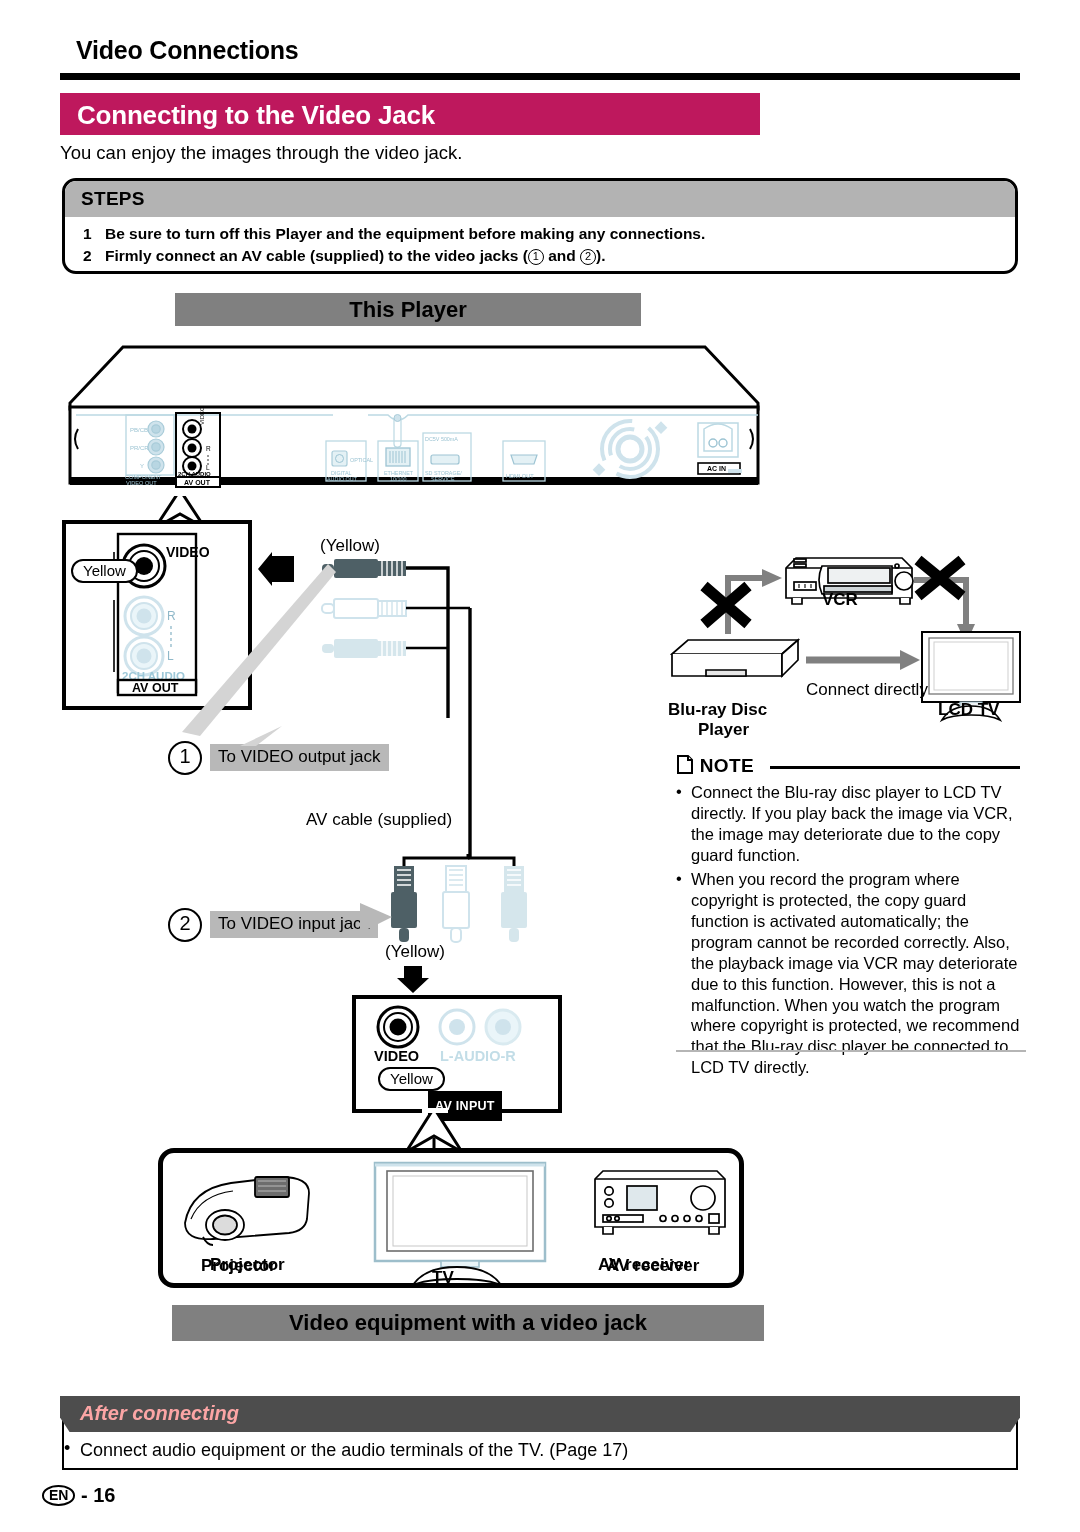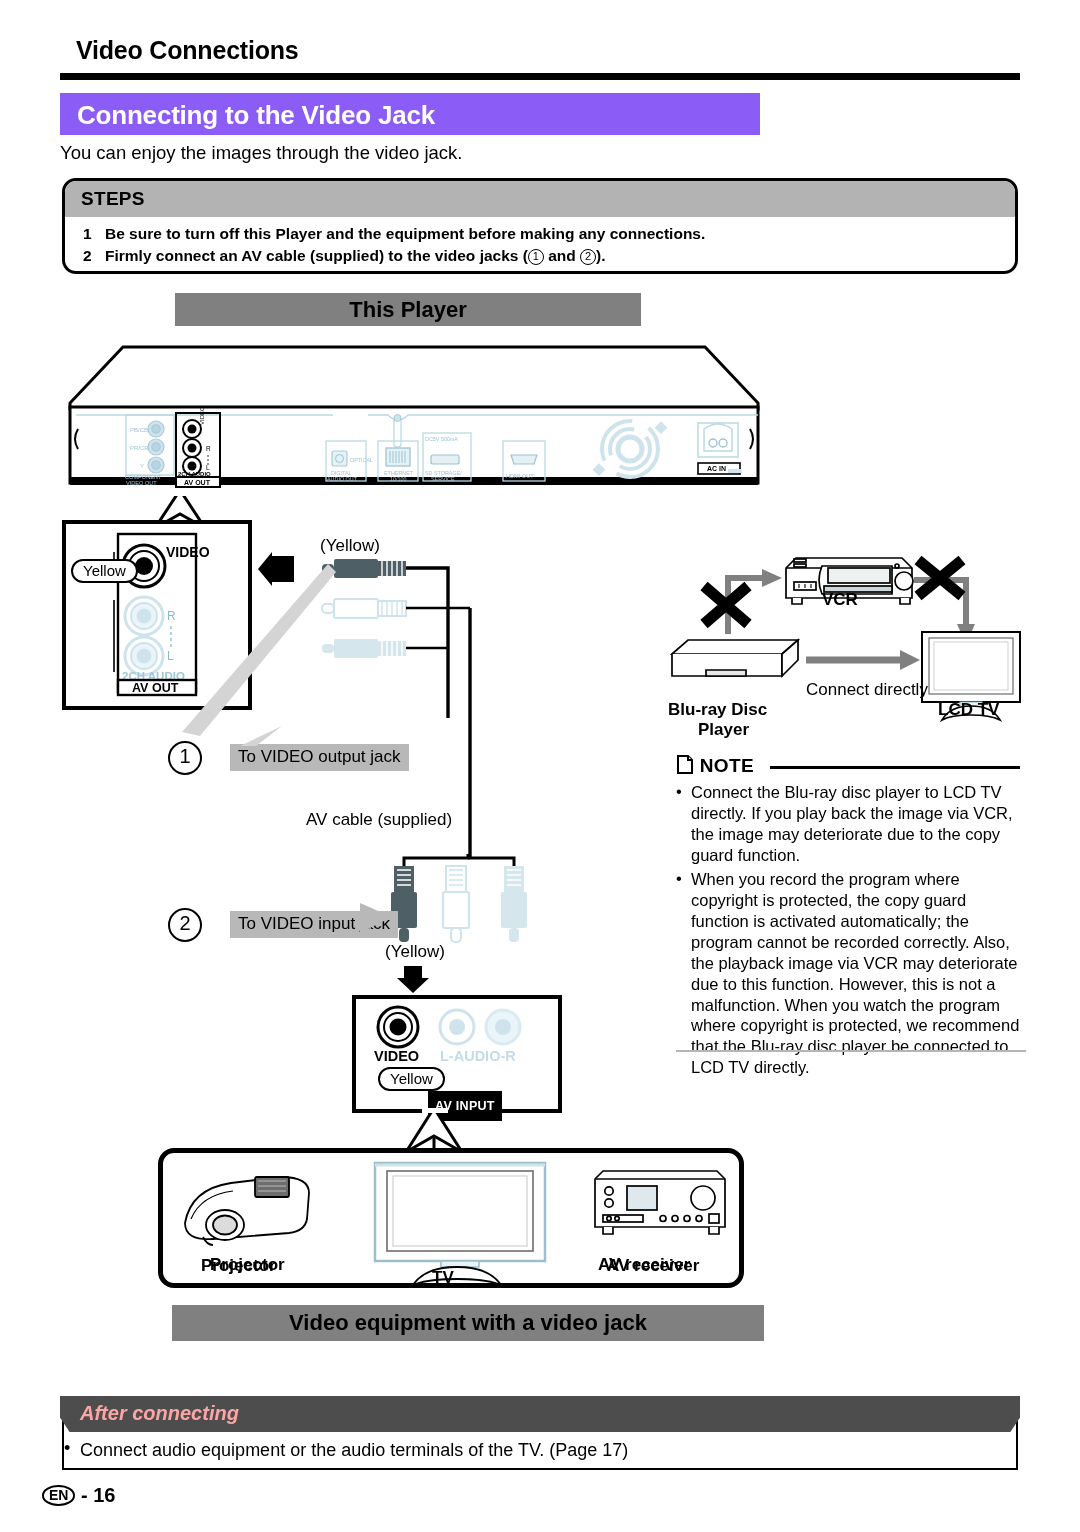--- a/index.html
+++ b/index.html
@@ -3,21 +3,21 @@
 <meta charset="utf-8">
 <style>
   html,body{margin:0;padding:0;background:#ffffff;}
   body{width:1080px;height:1532px;position:relative;overflow:hidden;
        font-family:"Liberation Sans",sans-serif;color:#000;}
   .pg{position:absolute;inset:0;}
 
   
   .sec-title{position:absolute;left:76px;top:36px;font-size:25px;font-weight:bold;letter-spacing:-0.2px;}
   .rule{position:absolute;left:60px;top:73px;width:960px;height:7px;background:#000;}
-  .title-bar{position:absolute;left:60px;top:93px;width:700px;height:42px;background:#8b5cf6;}
+  .title-bar{position:absolute;left:60px;top:93px;width:700px;height:42px;background:#be185d;}
   .title-bar span{position:absolute;left:17px;top:7px;color:#fff;font-size:26px;font-weight:bold;letter-spacing:-0.2px;}
   .intro{position:absolute;left:60px;top:142px;font-size:18.5px;}
 
   
   .steps{position:absolute;left:62px;top:178px;width:956px;height:96px;
          border:3px solid #000;border-radius:14px;background:#fff;box-sizing:border-box;overflow:hidden;}
   .steps-hd{position:absolute;left:0;top:0;width:100%;height:36px;background:#b3b3b3;
             border-radius:11px 11px 0 0;}
   .steps-hd span{position:absolute;left:16px;top:7px;font-size:19px;font-weight:bold;letter-spacing:0.3px;}
   .step-row{position:absolute;left:18px;font-size:15.5px;font-weight:bold;white-space:nowrap;}
@@ -40,21 +40,21 @@
   #avin-box{left:352px;top:995px;width:210px;height:118px;}
   #equip-box{left:158px;top:1148px;width:586px;height:140px;border-radius:16px;border-width:5px;}
 
   .lbl{position:absolute;font-size:14px;font-weight:bold;}
   .pill{position:absolute;border:2px solid #000;border-radius:999px;background:#fff;
         font-size:15px;padding:1px 10px 2px;line-height:1.15;}
   .blk{position:absolute;background:#000;color:#fff;font-size:12.5px;font-weight:bold;
        padding:8px 7px;letter-spacing:0.3px;}
 
   
-  .tag{position:absolute;background:#b8b8b8;font-size:17px;padding:3px 8px 4px;white-space:nowrap;margin-left:20px;}
+  .tag{position:absolute;background:#b8b8b8;font-size:17px;padding:3px 8px 4px;white-space:nowrap;}
   .numcirc{position:absolute;width:30px;height:30px;border:2.2px solid #000;border-radius:50%;
            text-align:center;line-height:27px;font-size:20px;}
   .plain{position:absolute;font-size:17px;white-space:nowrap;}
 
   
   .rlabel{position:absolute;font-size:17px;font-weight:bold;text-align:center;}
   .note-hd{position:absolute;left:676px;top:755px;font-size:19px;font-weight:bold;letter-spacing:0.4px;}
   .note-rule{position:absolute;left:770px;top:766px;width:250px;height:3px;background:#000;}
   .note-body{position:absolute;left:676px;top:782px;width:350px;font-size:16.5px;line-height:1.27;}
   .note-body ul{margin:0;padding:0;list-style:none;}

